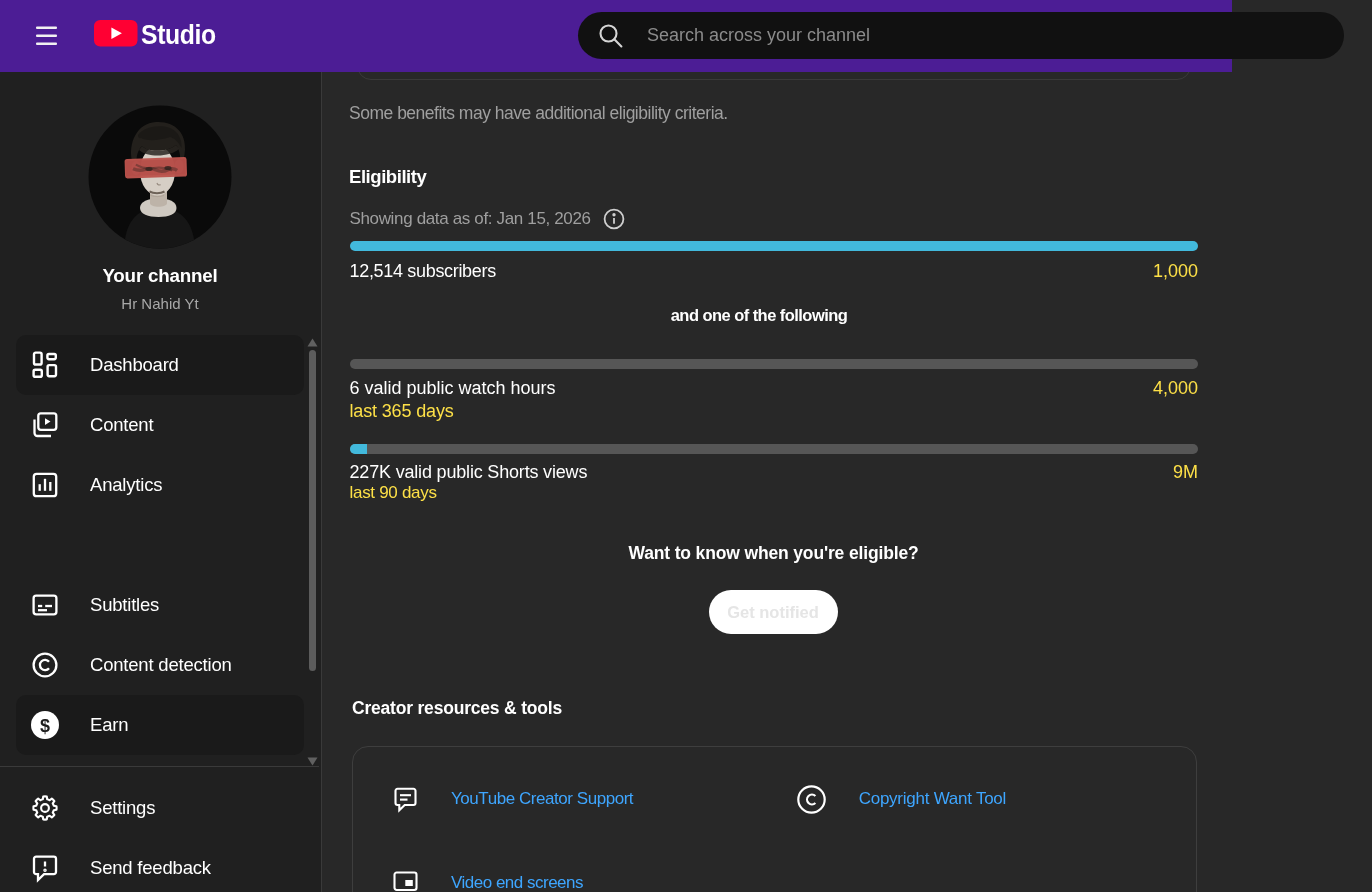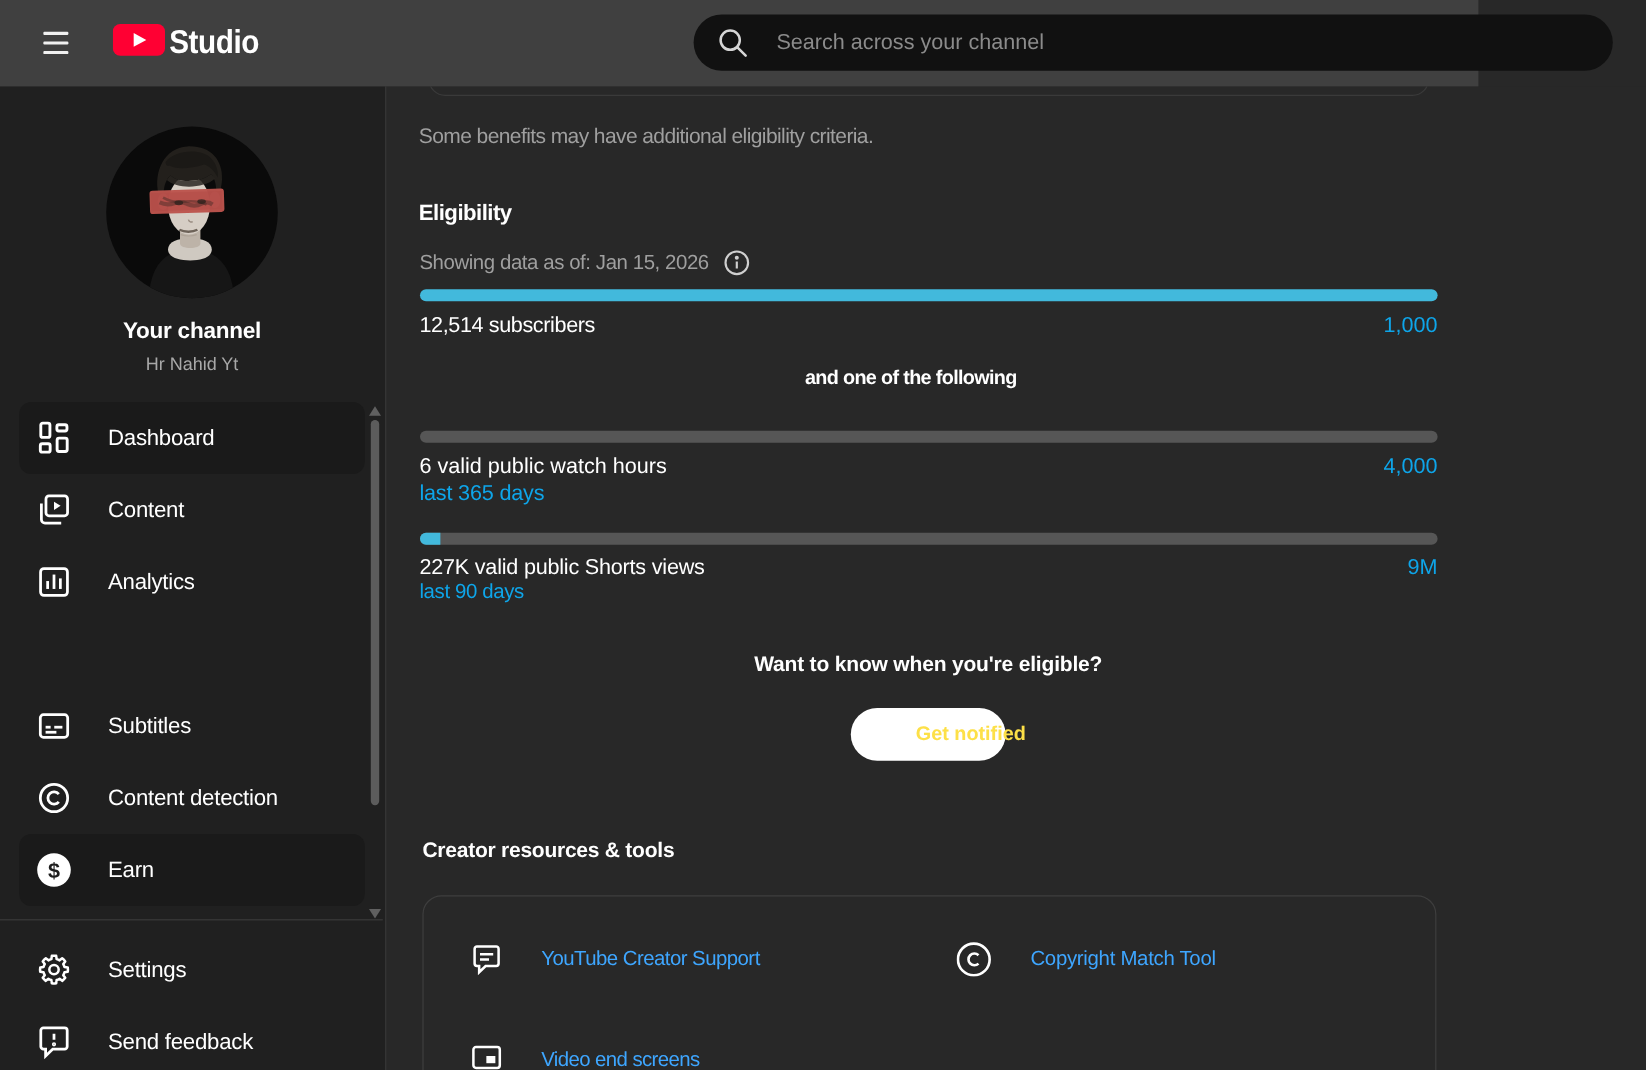--- a/index.html
+++ b/index.html
@@ -1,28 +1,28 @@
 <!DOCTYPE html>
 <html><head>
 <meta charset="utf-8">
 <style>
   * { margin:0; padding:0; box-sizing:border-box; }
   html,body { width:1372px; height:892px; background:#282828; overflow:hidden;
     font-family:"Liberation Sans",sans-serif; }
   .abs { position:absolute; }
-  #header { position:absolute; left:0; top:0; width:1232px; height:72px; background:#404040; z-index:5; }
+  #header { position:absolute; left:0; top:0; width:1232px; height:72px; background:#4c1d95; z-index:5; }
   #sidebar { position:absolute; left:0; top:72px; width:322px; height:820px; background:#202020; z-index:4; }
   #sidebar .vline { position:absolute; right:0; top:0; width:1px; height:820px; background:#3a3a3a; }
   #content { position:absolute; left:320px; top:72px; width:1052px; height:820px; background:#282828; overflow:hidden; }
   .row { position:absolute; left:16px; width:288px; height:60px; border-radius:10px; display:flex; align-items:center; }
   .row.active { background:#1a1a1a; }
   .row .ic { position:absolute; left:14px; top:15px; width:30px; height:30px; }
   .row .lbl { position:absolute; left:74px; top:50%; transform:translateY(-50%);
     color:#ffffff; font-size:18.5px; letter-spacing:-0.2px; white-space:nowrap; }
-  .gray { color:#0ea5e9; }
+  .gray { color:#fde047; }
   .white { color:#fff; }
   .bold { font-weight:bold; }
   .blue { color:#3ea6ff; }
   .bar { position:absolute; left:29.5px; width:848.5px; height:10.5px; border-radius:5.25px; background:#565656; }
   .txt { position:absolute; white-space:nowrap; }
 </style>
 </head>
 <body>
 
 <div id="header">
@@ -195,37 +195,37 @@
 
   <div class="bar" style="top:371.8px;"></div>
   <div class="abs" style="left:29.5px;top:371.8px;width:17.3px;height:10.5px;border-radius:5.25px 0 0 5.25px;background:#42b9dc;"></div>
   <div id="t-shorts" class="txt white" style="left:29.5px;top:390px;font-size:18px;letter-spacing:-0.18px;">227K valid public Shorts views</div>
   <div id="t-10m" class="txt gray" style="right:174px;top:390px;font-size:18px;">9M</div>
   <div id="t-90" class="txt gray" style="left:29.5px;top:410.5px;font-size:17px;letter-spacing:-0.3px;">last 90 days</div>
 
   <div id="t-want" class="txt white bold" style="left:453.5px;top:470.5px;transform:translateX(-50%);font-size:17.5px;letter-spacing:-0.15px;">Want to know when you're eligible?</div>
 
   <div class="abs" style="left:388.5px;top:517.5px;width:129px;height:44.5px;border-radius:22.5px;background:#fff;"></div>
-  <div id="t-getn" class="txt bold" style="left:453px;top:530.5px;transform:translateX(-50%);font-size:16.5px;color:#fde047;margin-left:36px;">Get notified</div>
+  <div id="t-getn" class="txt bold" style="left:453px;top:530.5px;transform:translateX(-50%);font-size:16.5px;color:#e5e5e5;">Get notified</div>
 
   <div id="t-creator" class="txt white bold" style="left:32px;top:626px;font-size:17.5px;letter-spacing:-0.2px;">Creator resources &amp; tools</div>
 
   <div class="abs" style="left:31.5px;top:673.5px;width:845.5px;height:220px;border:1px solid #3e3e3e;border-radius:16px;"></div>
 
   <svg class="abs" style="left:72px;top:713.5px" width="27" height="27" viewBox="0 0 27 27" fill="none" stroke="#fff" stroke-width="2.1">
     <path d="M23.5 4.8 a2 2 0 0 0 -2-2 H5.5 a2 2 0 0 0 -2 2 V17 a2 2 0 0 0 2 2 h1.8 v5.2 l5.4-5.2 h8.8 a2 2 0 0 0 2-2 Z"></path>
     <line x1="8" y1="9.2" x2="19" y2="9.2"></line>
     <line x1="8" y1="13.6" x2="15.5" y2="13.6"></line>
   </svg>
   <div id="t-ycs" class="txt blue" style="left:131px;top:717px;font-size:17px;letter-spacing:-0.45px;">YouTube Creator Support</div>
 
   <svg class="abs" style="left:477px;top:712.5px" width="29" height="29" viewBox="0 0 29 29" fill="none" stroke="#fff" stroke-width="2.2">
     <circle cx="14.5" cy="14.5" r="13.2"></circle>
     <path d="M18.4 11 a4.9 4.9 0 1 0 0 7"></path>
   </svg>
-  <div id="t-cmt" class="txt blue" style="left:538.7px;top:717px;font-size:17px;letter-spacing:-0.25px;">Copyright Match Tool</div>
+  <div id="t-cmt" class="txt blue" style="left:538.7px;top:717px;font-size:17px;letter-spacing:-0.25px;">Copyright Want Tool</div>
 
   <svg class="abs" style="left:72px;top:795.5px" width="27" height="27" viewBox="0 0 27 27" fill="none" stroke="#fff" stroke-width="2.1">
     <rect x="2.5" y="4.5" width="22" height="17.5" rx="2.2"></rect>
     <rect x="13.3" y="12" width="7.5" height="6" fill="#fff" stroke="none"></rect>
   </svg>
   <div id="t-ves" class="txt blue" style="left:131px;top:800.5px;font-size:17px;letter-spacing:-0.5px;">Video end screens</div>
 </div>
 
 </body></html>

